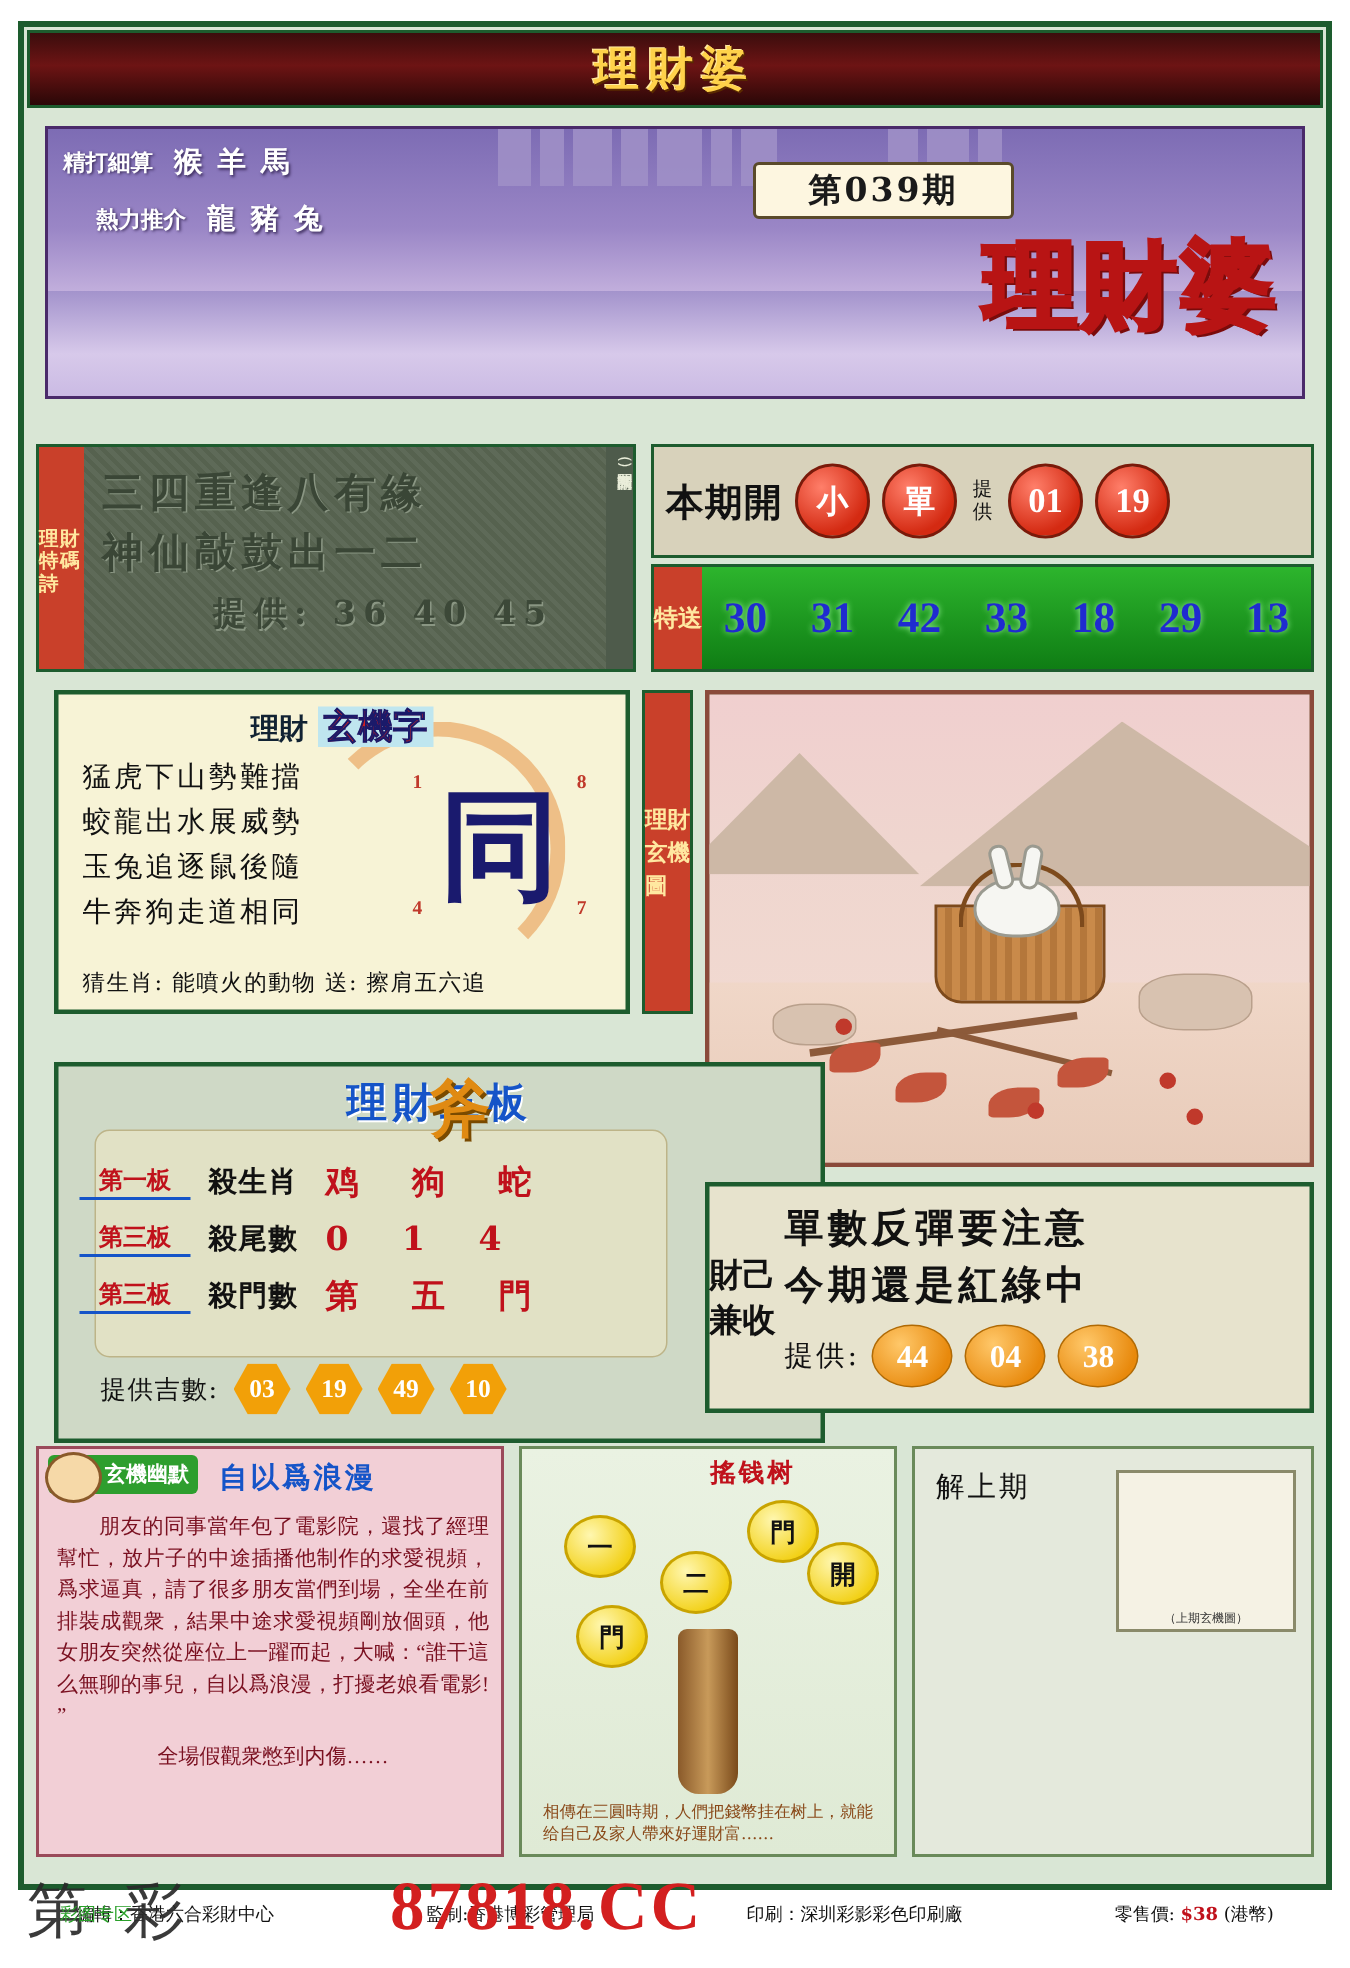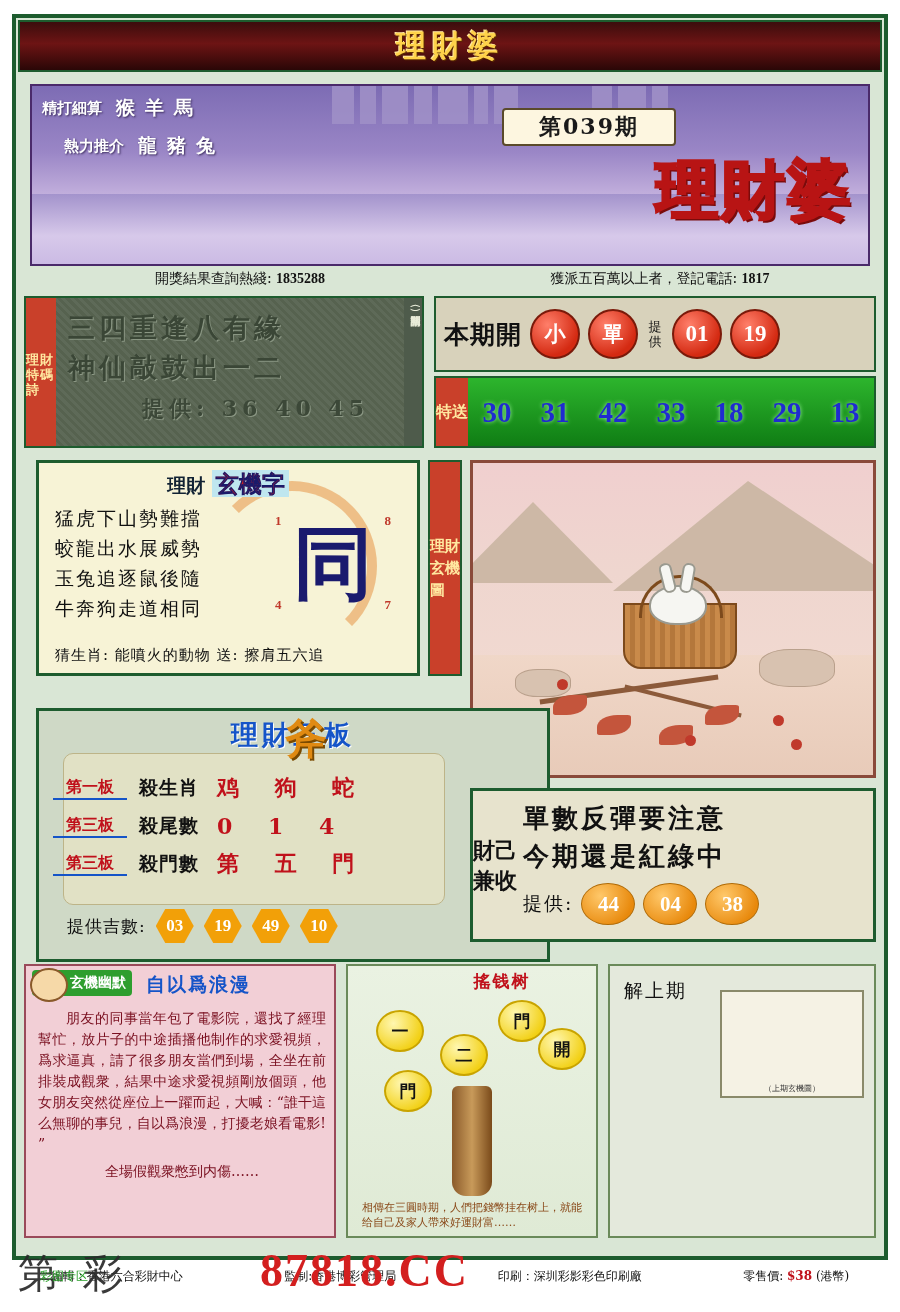--- a/index.html
+++ b/index.html
@@ -380,21 +380,21 @@
   .joke-title{
     position:absolute;left:120px;top:6px;
     font-family:"DejaVu Serif","Liberation Serif",serif;
     font-size:19px;font-weight:bold;color:#1554c8;letter-spacing:2px;
   }
   .joke-text{
     position:absolute;left:12px;top:42px;width:288px;
     font-family:"DejaVu Serif","Liberation Serif",serif;
     font-size:14px;color:#7a1020;line-height:21px;text-align:justify;
   }
-  .joke-text p{margin:0 0 6px 0;text-indent:2em;}
+  .joke-text p{margin:0 0 6px 0;text-indent:2em;font-family:Liberation Serif, serif;}
   .joke-text p.center{text-indent:0;text-align:center;}
 
   .tree{
     position:absolute;left:322px;top:0;width:252px;height:274px;
     background:linear-gradient(180deg,#eaf2e2,#dfeAd5);
     border:2px solid #6a8a5a;box-sizing:border-box;overflow:hidden;
   }
   .tree-title{
     position:absolute;left:0;top:4px;width:100%;text-align:center;
     font-family:"DejaVu Serif","Liberation Serif",serif;
@@ -421,21 +421,21 @@
   .last{
     position:absolute;left:584px;top:0;width:268px;height:274px;
     background:#e4e9dc;border:2px solid #6a8a5a;box-sizing:border-box;
   }
   .last-title{
     position:absolute;left:14px;top:12px;
     font-family:"DejaVu Serif","Liberation Serif",serif;
     font-size:19px;color:#111;letter-spacing:2px;
   }
   .last-thumb{
-    position:absolute;right:10px;top:24px;width:144px;height:108px;
+    position:absolute;right:10px;top:14px;width:120px;height:108px;
     background:#f5f2e4;border:2px solid #8a8a6a;box-sizing:border-box;
     overflow:hidden;
   }
   .thumb-cap{
     position:absolute;left:0;bottom:2px;width:100%;text-align:center;
     font-family:"DejaVu Serif","Liberation Serif",serif;font-size:8px;color:#333;
   }
 
   
   .footer{
@@ -499,30 +499,20 @@
       <div class="row" style="margin-top:10px;padding-left:22px;">
         <span class="lab">熱力推介</span>
         <span class="zod">龍豬兔</span>
       </div>
     </div>
 
     <div class="issue">第039期</div>
     <div class="logo-big">理財婆</div>
   </div>
 
-  <div class="hotlines">
-    <div class="hot">
-      <span>開獎結果查詢熱綫:</span>
-      <span class="num">1835288</span>
-    </div>
-    <div class="hot">
-      <span>獲派五百萬以上者，登記電話:</span>
-      <span class="num">1817</span>
-    </div>
-  </div>
 
   <div class="band">
 
     <div class="poem-wrap">
       <div class="poem-title">理財特碼詩</div>
       <div class="poem-body">
         <div class="poem-line poem-l2">神仙敲鼓出一二</div>
         <div class="poem-line poem-l1">三四重逢八有緣</div>
         <div class="poem-sup">
           <span>提供:</span>

